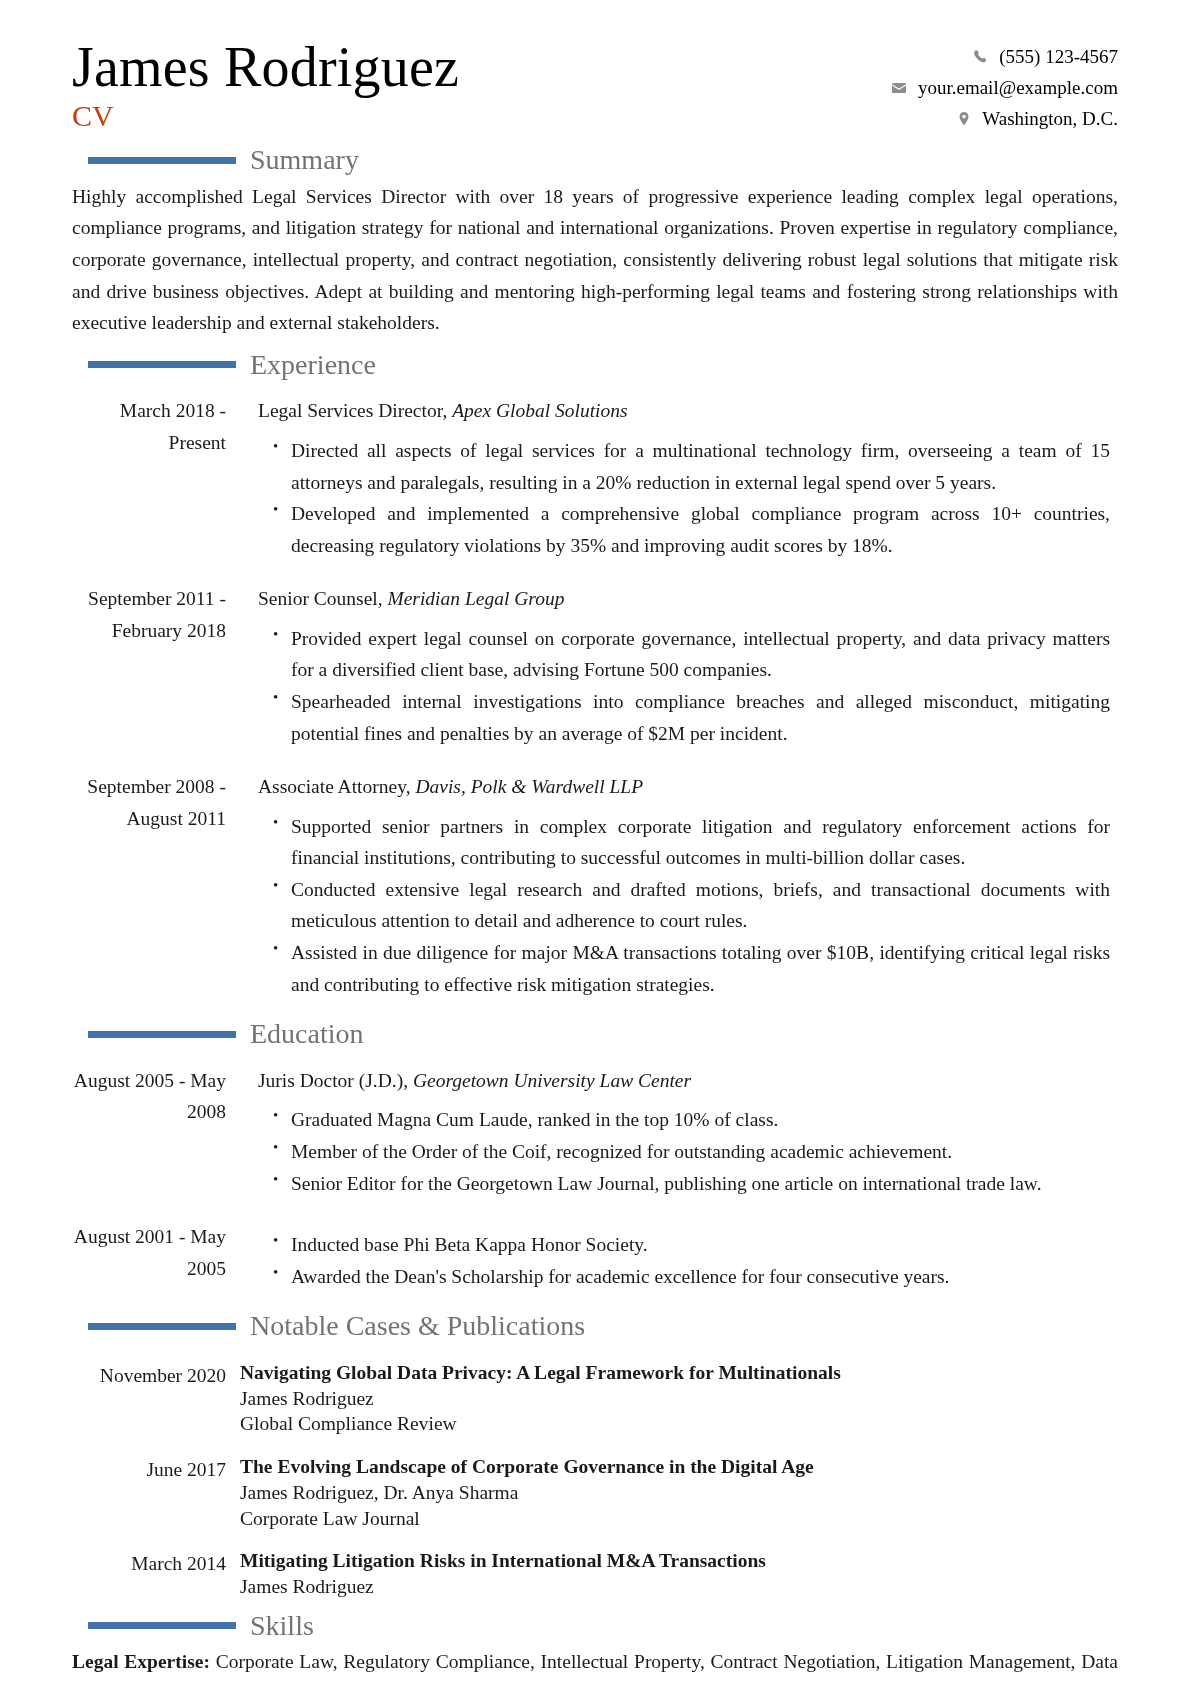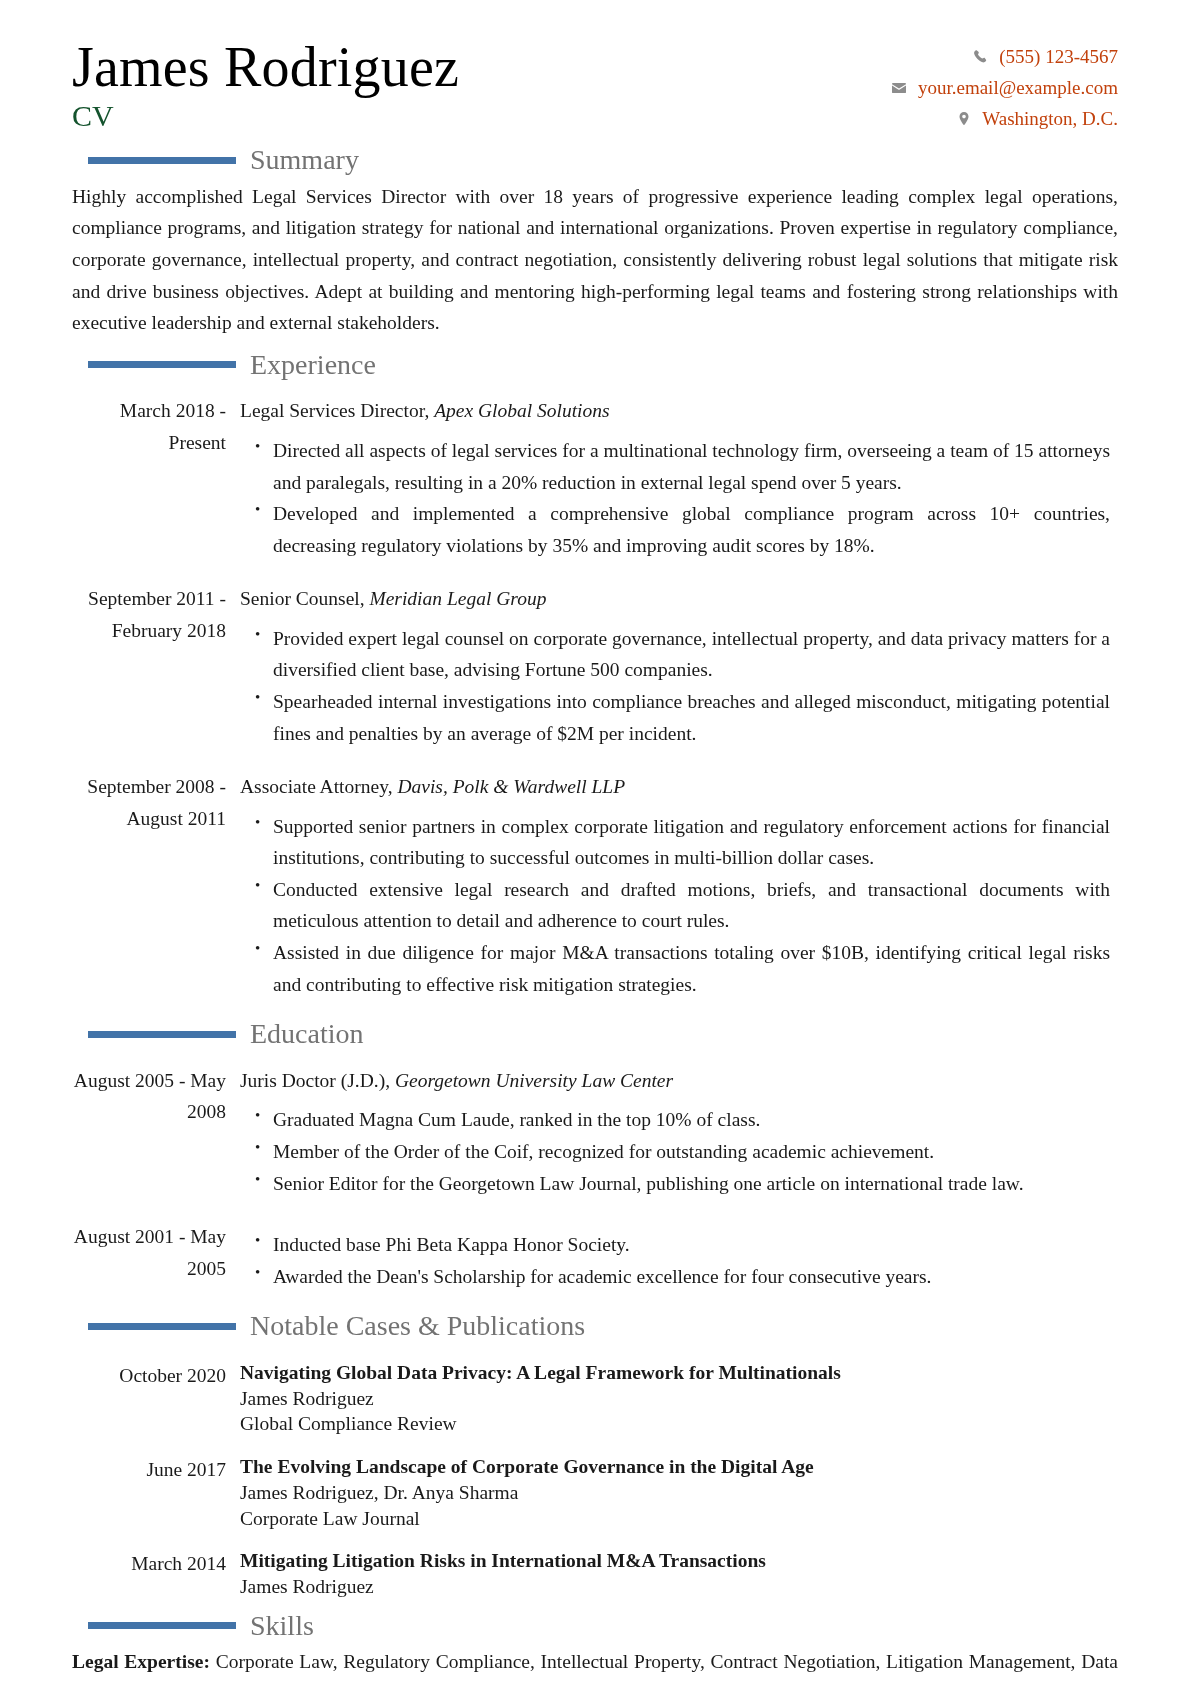--- a/index.html
+++ b/index.html
@@ -10,38 +10,38 @@
     background: #ffffff;
     font-family: "Liberation Serif", "DejaVu Serif", serif;
     color: #1a1a1a;
   }
   .page { position: relative; width: 1190px; min-height: 1683px; padding: 34px 72px 40px 72px; }
 
   
   .header { display: flex; align-items: flex-start; justify-content: space-between; }
   .name-block { padding-top: 4px; }
   .name { font-size: 56px; line-height: 1.06; font-weight: 400; letter-spacing: .2px; color: #000; }
-  .subtitle { font-size: 30px; line-height: 1.1; color: #14532d; margin-top: 2px; }
+  .subtitle { font-size: 30px; line-height: 1.1; color: #c2410c; margin-top: 2px; }
 
   .contact { text-align: right; padding-top: 8px; }
-  .contact-row { display: flex; justify-content: flex-end; align-items: center; gap: 9px; color: #c2410c; font-size: 19px; line-height: 1.62; white-space: nowrap; }
+  .contact-row { display: flex; justify-content: flex-end; align-items: center; gap: 9px; color: #000000; font-size: 19px; line-height: 1.62; white-space: nowrap; }
   .contact-row .ico { display: inline-flex; width: 19px; height: 19px; align-items: center; justify-content: center; flex: none; }
   .contact-row .ico svg { display: block; fill: #8c8c8c; }
   .contact-text { display: inline-block; }
 
   
   .section { margin-top: 6px; }
   .sec-head { display: flex; align-items: center; gap: 14px; margin: 9px 0 4px 0; }
   .sec-rule { width: 148px; height: 7px; background: #4273a8; flex: none; margin-left: 16px; }
   .sec-title { font-size: 28px; line-height: 1.2; color: #737373; font-weight: 400; }
 
   .summary { font-size: 19.5px; line-height: 1.62; text-align: justify; hyphens: auto; margin: 2px 0 0 0; }
 
   
-  .entry { display: flex; align-items: flex-start; margin-top: 14px; }
+  .entry { display: flex; align-items: flex-start; margin-top: 14px; gap: 18px; }
   .entry:first-of-type { margin-top: 10px; }
   .date-col {
     width: 168px; flex: none; text-align: right; padding-right: 14px;
     font-size: 19.5px; line-height: 1.62; color: #1a1a1a; hyphens: auto;
   }
   .body-col { flex: 1 1 auto; min-width: 0; }
   .entry-title { font-size: 19.5px; line-height: 1.62; }
   .entry-title .role { font-weight: normal; }
   .entry-title .org { font-style: italic; }
 
@@ -187,21 +187,21 @@
     </div>
   </div>
 
   <div class="section">
     <div class="sec-head">
       <div class="sec-rule"></div>
       <div class="sec-title">Notable Cases &amp; Publications</div>
     </div>
 
     <div class="pub">
-      <div class="date-col">October 2020</div>
+      <div class="date-col">November 2020</div>
       <div class="body-col">
         <div class="pub-title">Navigating Global Data Privacy: A Legal Framework for Multinationals</div>
         <div class="pub-authors">James Rodriguez</div>
         <div class="pub-venue">Global Compliance Review</div>
       </div>
     </div>
 
     <div class="pub">
       <div class="date-col">June 2017</div>
       <div class="body-col">

